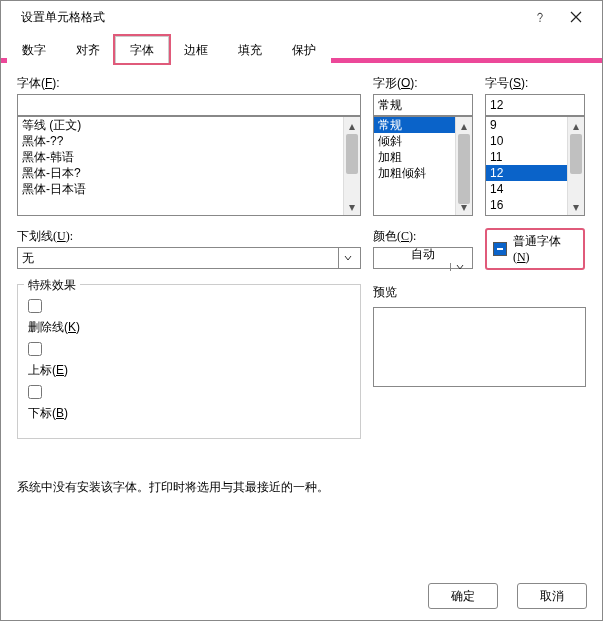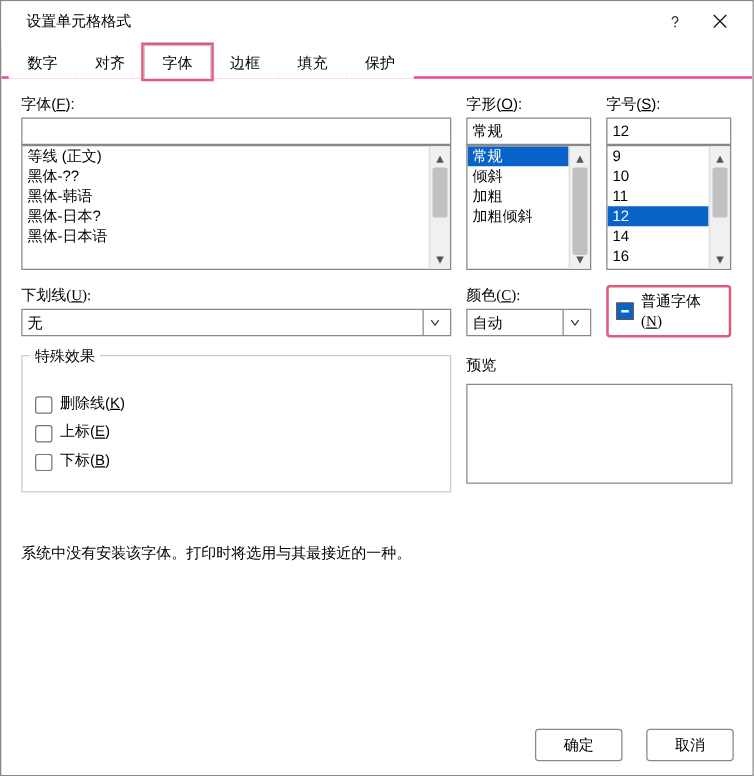--- a/index.html
+++ b/index.html
@@ -23,21 +23,21 @@
   .titlebar .title { flex: 1; }
   .titlebar .winbtn {
     width: 36px; height: 32px;
     display: flex; align-items: center; justify-content: center;
     color: #222;
   }
   .titlebar .winbtn svg { width: 12px; height: 12px; }
   .tabs {
     display: flex;
     padding: 0 6px;
-    border-bottom: 2px solid #ec4899;
+    border-bottom: 5px solid #ec4899;
     height: 28px;
     margin-top: 2px;
   }
   .tab {
     padding: 0 14px;
     height: 27px;
     line-height: 27px;
     border: 1px solid transparent;
     border-bottom: none;
     position: relative;
@@ -111,31 +111,31 @@
     color:#555;
   }
   .scrollbar .track { flex:1; position:relative; }
   .scrollbar .thumb {
     position:absolute; left:2px; right:2px; top:0; height:40px;
     background:#c0c0c0; border-radius:2px;
   }
   .u { text-decoration: underline; }
   .groupbox {
     border: 1px solid #ccc;
-    padding: 23px 10px 10px 10px;
+    padding: 8px 10px 10px 10px;
     position: relative;
     margin-top: 8px;
   }
   .groupbox .legend {
     position: absolute;
     top: -8px; left: 6px;
     background: #fff;
     padding: 0 4px;
   }
-  .chk { display:flex; align-items:flex-end; gap:6px; margin: 6px 0; }
+  .chk { display:flex; align-items:flex-start; gap:6px; margin: 6px 0; flex-direction: column; }
   .chk input { width:14px; height:14px; margin:0; }
   .chkbox {
     width:14px;height:14px;border:1px solid #555;background:#0a63c9;
     display:flex;align-items:center;justify-content:center;color:#fff;
   }
   .normal-font-wrap {
     border: 2px solid #e05a7a;
     border-radius: 3px;
     padding: 3px 6px;
     display:flex; align-items:center; gap:6px;
@@ -268,21 +268,21 @@
         <span>无</span>
         <span class="caret">
             <svg viewBox="0 0 8 8">
               <path d="M1 2 L4 6 L7 2" fill="none" stroke="#333"></path>
             </svg>
           </span>
       </div>
     </div>
     <div class="col" style="flex:0 0 100px;">
       <span class="lbl">颜色(<span class="u">C</span>):</span>
-      <div class="combo" style="justify-content:center;">
+      <div class="combo" style="justify-content:center;flex-direction:column;">
         <span>自动</span>
         <span class="caret">
             <svg viewBox="0 0 8 8">
               <path d="M1 2 L4 6 L7 2" fill="none" stroke="#333"></path>
             </svg>
           </span>
       </div>
     </div>
     <div class="col" style="flex:0 0 100px; justify-content:flex-end;">
       <div class="normal-font-wrap">

